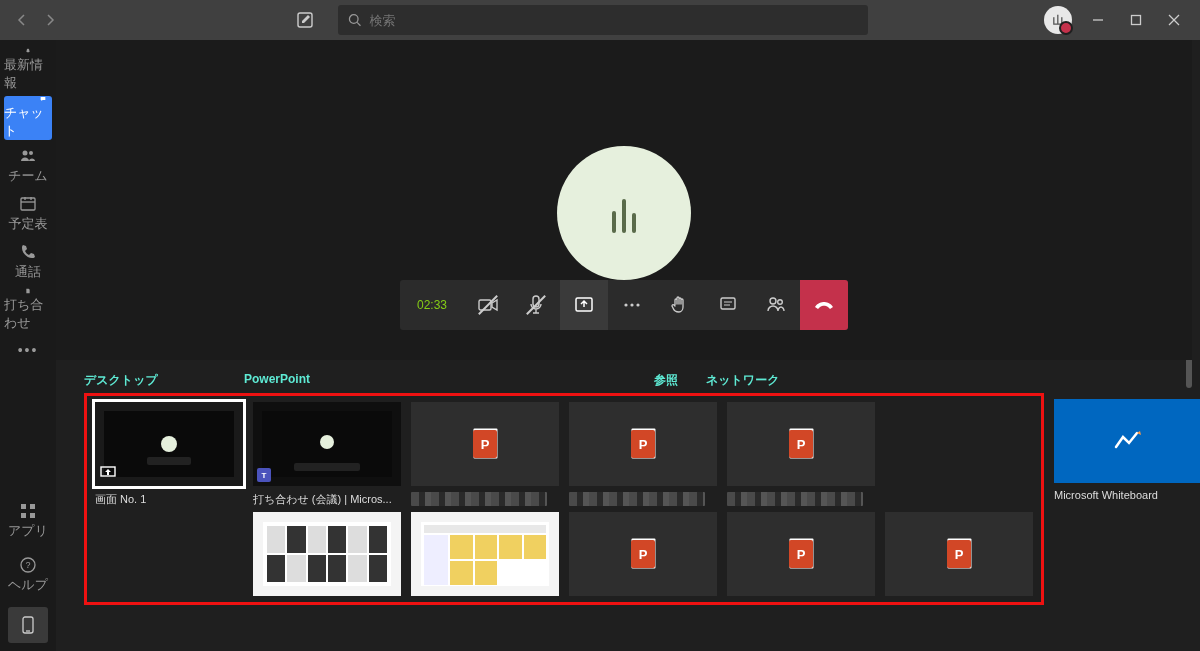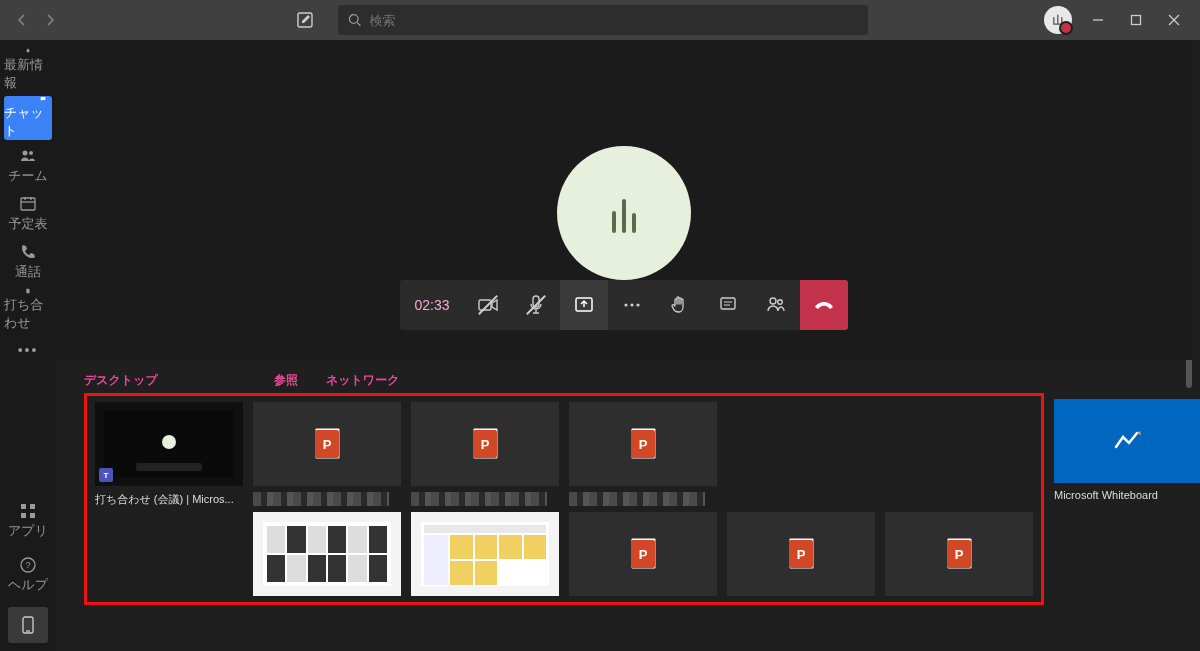--- a/index.html
+++ b/index.html
@@ -33,30 +33,30 @@
 
 
 .call-area { height: 320px; background: #1b1b1b; position: relative; }
 .avatar-big { position: absolute; left: 50%; top: 54%; transform: translate(-50%, -50%); width: 134px; height: 134px; border-radius: 50%; background: #e6f0dd; display: flex; align-items: center; justify-content: center; }
 .eq-bars { display: flex; gap: 6px; align-items: flex-end; height: 40px; }
 .eq-bars div { width: 4px; background: #5a6b4a; border-radius: 2px; }
 .eq-bars div:nth-child(1){height:22px;} .eq-bars div:nth-child(2){height:34px;} .eq-bars div:nth-child(3){height:20px;}
 
 .call-bar { position: absolute; left: 50%; bottom: 30px; transform: translateX(-50%); height: 50px; background: #2b2b2b; display: flex; align-items: center; border-radius: 3px; overflow: hidden; }
 .call-bar > div { width: 48px; height: 50px; display: flex; align-items: center; justify-content: center; color: #ccc; cursor: pointer; position: relative; }
-.call-bar > div.timer { width: 64px; font-size: 14px; cursor: default; color: #f9a8d4; }
+.call-bar > div.timer { width: 64px; font-size: 12px; cursor: default; color: #84cc16; }
 .call-bar > div.share-sel { background: #3a3a3a; }
 .call-bar > div.hangup { background: #c4314b; }
 .slash::after { content: ''; position: absolute; width: 26px; height: 2px; background: #ccc; transform: rotate(-45deg); }
 
 
 .share-tray { padding: 12px 28px 0 28px; height: 290px; background: #1f1f1f; }
 .audio-check { display: flex; align-items: center; gap: 8px; font-size: 12px; color: #ddd; margin-bottom: 16px; margin-left: 4px; }
 .audio-check .chk { width: 15px; height: 15px; border: 1.5px solid #aaa; border-radius: 3px; }
-.cat-hdr { display: flex; font-size: 12px; font-weight: 600; color: #ec4899; margin-bottom: 10px; }
+.cat-hdr { display: flex; font-size: 12px; font-weight: 600; color: #5eead4; margin-bottom: 10px; }
 .red-box { border: 3px solid #e11; padding: 6px 8px 0 8px; margin-top: -6px; }
 .red-flex { display: flex; gap: 10px; }
 
 .thumbs-row { display: flex; gap: 10px; margin-bottom: 6px; }
 .thumb-wrap { width: 148px; cursor: pointer; }
 .thumb { width: 148px; height: 84px; background: #2e2e2e; position: relative; overflow: hidden; display: flex; align-items: center; justify-content: center; }
 .thumb.sel { outline: 3px solid #fff; }
 .thumb-label { font-size: 11px; color: #ddd; margin-top: 6px; white-space: nowrap; overflow: hidden; text-overflow: ellipsis; width: 148px; height: 14px; }
 
 .thumb-desktop { background: #1a1a1a; display: flex; align-items: center; justify-content: center; flex-direction: column; }
@@ -258,30 +258,44 @@
             <path d="M2 8c2-4 7-5 9-5s7 1 9 5l-3 2-2-2c-1-1-3-1.3-4-1.3s-3 .3-4 1.3l-2 2z" fill="#fff"></path>
           </svg>
         </div>
     </div>
   </div>
 
   <div class="share-tray">
 
     <div class="cat-hdr">
       <div style="width:160px">デスクトップ</div>
+      <div style="width:380px">PowerPoint</div>
       <div style="width:54px;text-align:right">参照</div>
       <div style="width:28px"></div>
       <div>ネットワーク</div>
     </div>
 
     <div class="red-flex">
       <div class="red-box" style="flex:1">
 
         <div class="thumbs-row">
 
+          <div class="thumb-wrap">
+            <div class="thumb thumb-desktop sel">
+              <div class="mini">
+                  <div class="c"></div>
+                  <div class="cb"></div>
+                </div>
+              <svg class="share-badge" viewBox="0 0 18 18">
+                  <rect x="2" y="3" width="14" height="9" stroke="#fff" stroke-width="1.4" fill="none"></rect>
+                  <path d="M9 5l-3 3h2v3h2V8h2z" fill="#fff"></path>
+                </svg>
+            </div>
+            <div class="thumb-label">画面 No. 1</div>
+          </div>
 
 
           <div class="thumb-wrap">
             <div class="thumb thumb-meeting">
               <div style="position:relative;width:130px;height:66px;background:#0a0a0a">
                   <div style="position:absolute;top:24px;left:50%;transform:translateX(-50%);width:14px;height:14px;border-radius:50%;background:#e6f0dd"></div>
                   <div style="position:absolute;bottom:6px;left:50%;transform:translateX(-50%);width:66px;height:8px;background:#222;border-radius:2px"></div>
                 </div>
               <div style="position:absolute;bottom:4px;left:4px;width:14px;height:14px;background:#4b53bc;border-radius:2px;display:flex;align-items:center;justify-content:center">
                   <span style="color:#fff;font-size:8px;font-weight:bold">T</span>

